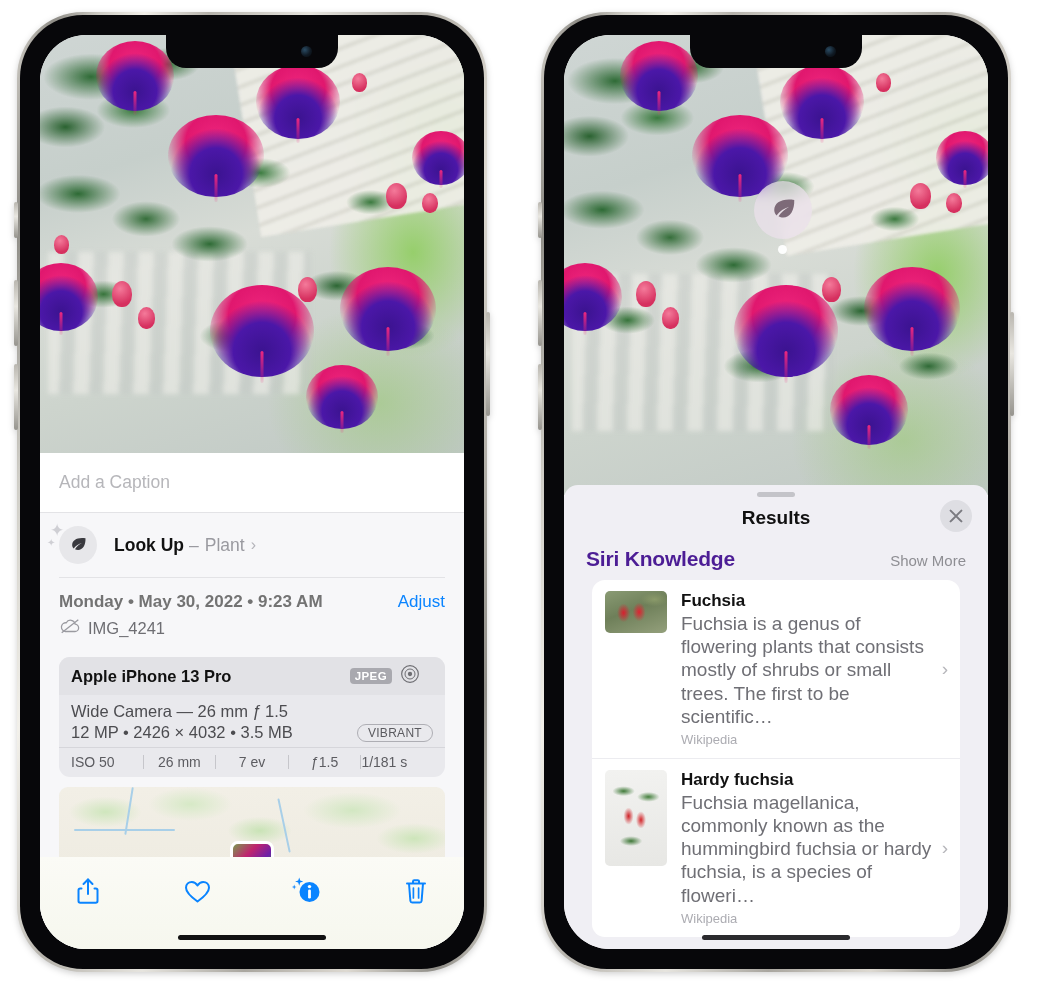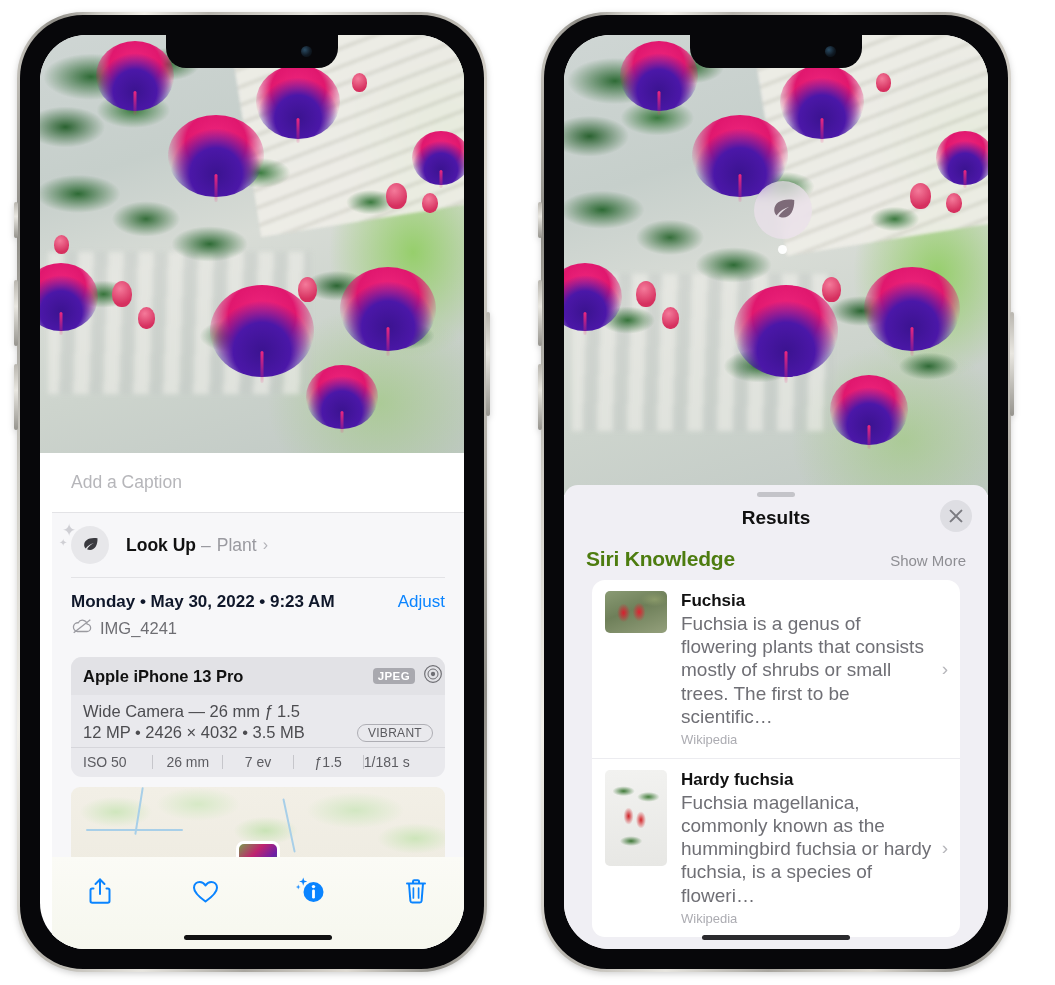--- a/index.html
+++ b/index.html
@@ -150,32 +150,32 @@
   .spark.s1 { left: -9px; top: -4px; font-size: 17px; }
   .spark.s2 { left: -12px; top: 12px; font-size: 10px; }
   .lookup-title { font-size: 17.5px; font-weight: 700; color: #111; }
   .lookup-sub { font-size: 17.5px; font-weight: 400; color: #9a9aa0; margin-left: 5px; }
   .chev-sm { color: #b4b4ba; font-size: 16px; margin-left: 6px; }
 
   .divider { height: 1px; background: #e3e3e6; margin: 0 19px; }
 
   .date-block { padding: 14px 19px 10px; background: #f7f7f9; }
   .date-line { display: flex; align-items: baseline; justify-content: space-between; }
-  .date-text { font-size: 17px; font-weight: 700; color: #0f172a; }
+  .date-text { font-size: 17px; font-weight: 700; color: #737373; }
   .adjust { font-size: 17px; color: #0a84ff; }
   .fname-line { display: flex; align-items: center; margin-top: 6px; gap: 7px; }
   .fname { font-size: 16.5px; color: #6e6e73; }
 
   .meta-card {
     margin: 9px 19px 0; background: #e9e9ed;
     border-radius: 11px; overflow: hidden;
   }
   .meta-head {
     display: flex; align-items: center; justify-content: space-between;
-    padding: 7px 2px 7px 12px; background: #e2e2e6;
+    padding: 7px 25px 7px 12px; background: #e2e2e6;
   }
   .meta-dev { font-size: 16.5px; font-weight: 700; color: #111; }
   .meta-head-right { display: flex; align-items: center; gap: 8px; }
   .pill-jpeg {
     background: #a9a9af; color: #fff; font-size: 11.5px; font-weight: 700;
     letter-spacing: .4px; border-radius: 4px; padding: 2px 5px;
   }
   .meta-body { padding: 7px 12px 5px; }
   .meta-l1 { font-size: 16.5px; color: #4c4c50; }
   .meta-l2row { display: flex; align-items: center; justify-content: space-between; margin-top: 2px; }
@@ -239,21 +239,21 @@
   .results-title { font-size: 19px; font-weight: 700; color: #111; }
   .close-btn {
     position: absolute; right: 16px; top: 3px;
     width: 32px; height: 32px; border-radius: 50%;
     background: #dedee3; display: flex; align-items: center; justify-content: center;
   }
   .sec-head {
     display: flex; align-items: baseline; justify-content: space-between;
     padding: 8px 22px 9px;
   }
-  .sec-title { font-size: 21px; font-weight: 700; color: #4d7c0f; letter-spacing: -.2px; }
+  .sec-title { font-size: 21px; font-weight: 700; color: #4c1d95; letter-spacing: -.2px; }
   .sec-more { font-size: 15px; color: #8e8e93; }
   .know-card {
     margin: 0 28px; background: #fff; border-radius: 13px; overflow: hidden;
   }
   .know-row { display: flex; padding: 11px 12px 11px 13px; align-items: flex-start; }
   .know-row + .know-row { border-top: 1px solid #ececf0; margin-top: 0; }
   .thumb { border-radius: 5px; overflow: hidden; flex: none; }
   .thumb.t1 {
     width: 62px; height: 42px;
     background:
@@ -345,21 +345,21 @@
           <div class="bloom" style="left:372px;top:96px;width:58px;height:54px;"></div>
           <div class="bud" style="left:72px;top:246px;width:20px;height:26px;"></div>
           <div class="bud" style="left:98px;top:272px;width:17px;height:22px;"></div>
           <div class="bud" style="left:258px;top:242px;width:19px;height:25px;"></div>
           <div class="bud" style="left:346px;top:148px;width:21px;height:26px;"></div>
           <div class="bud" style="left:382px;top:158px;width:16px;height:20px;"></div>
           <div class="bud" style="left:312px;top:38px;width:15px;height:19px;"></div>
           <div class="bud" style="left:14px;top:200px;width:15px;height:19px;"></div>
         </div>
 
-        <div class="sheet" style="top:418px;bottom:0;margin-left:12px;">
+        <div class="sheet" style="top:418px;bottom:0;">
 
           <div class="caption-row">
             <span class="ph">Add a Caption</span>
           </div>
 
           <div class="lookup-row">
             <div class="lookup-icon-wrap">
               <span class="spark s1">✦</span>
               <span class="spark s2">✦</span>
               <div class="lookup-icon">

